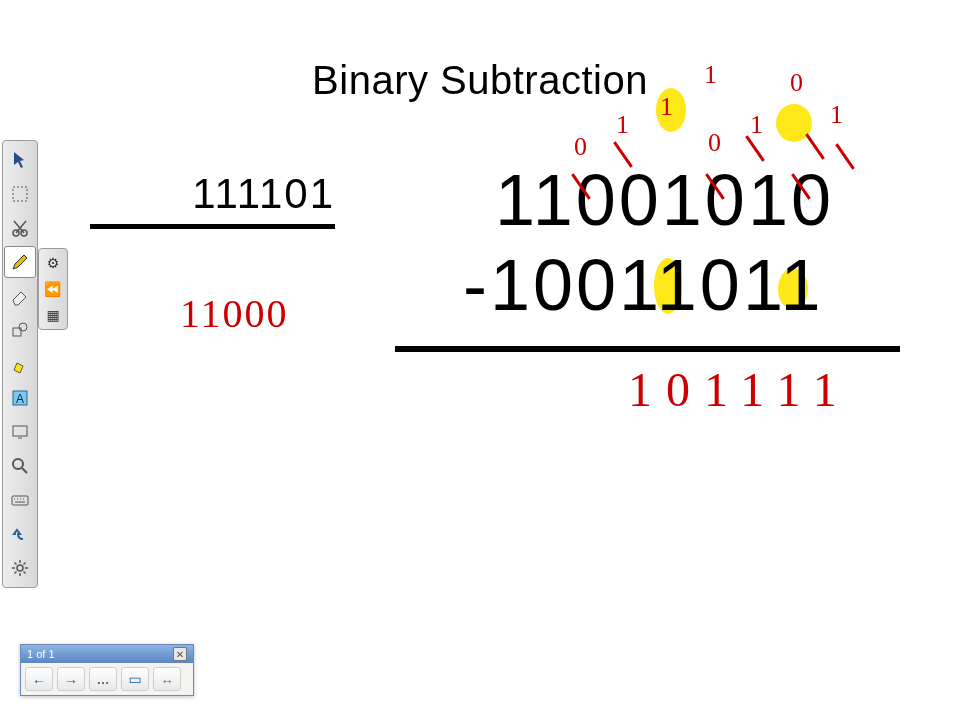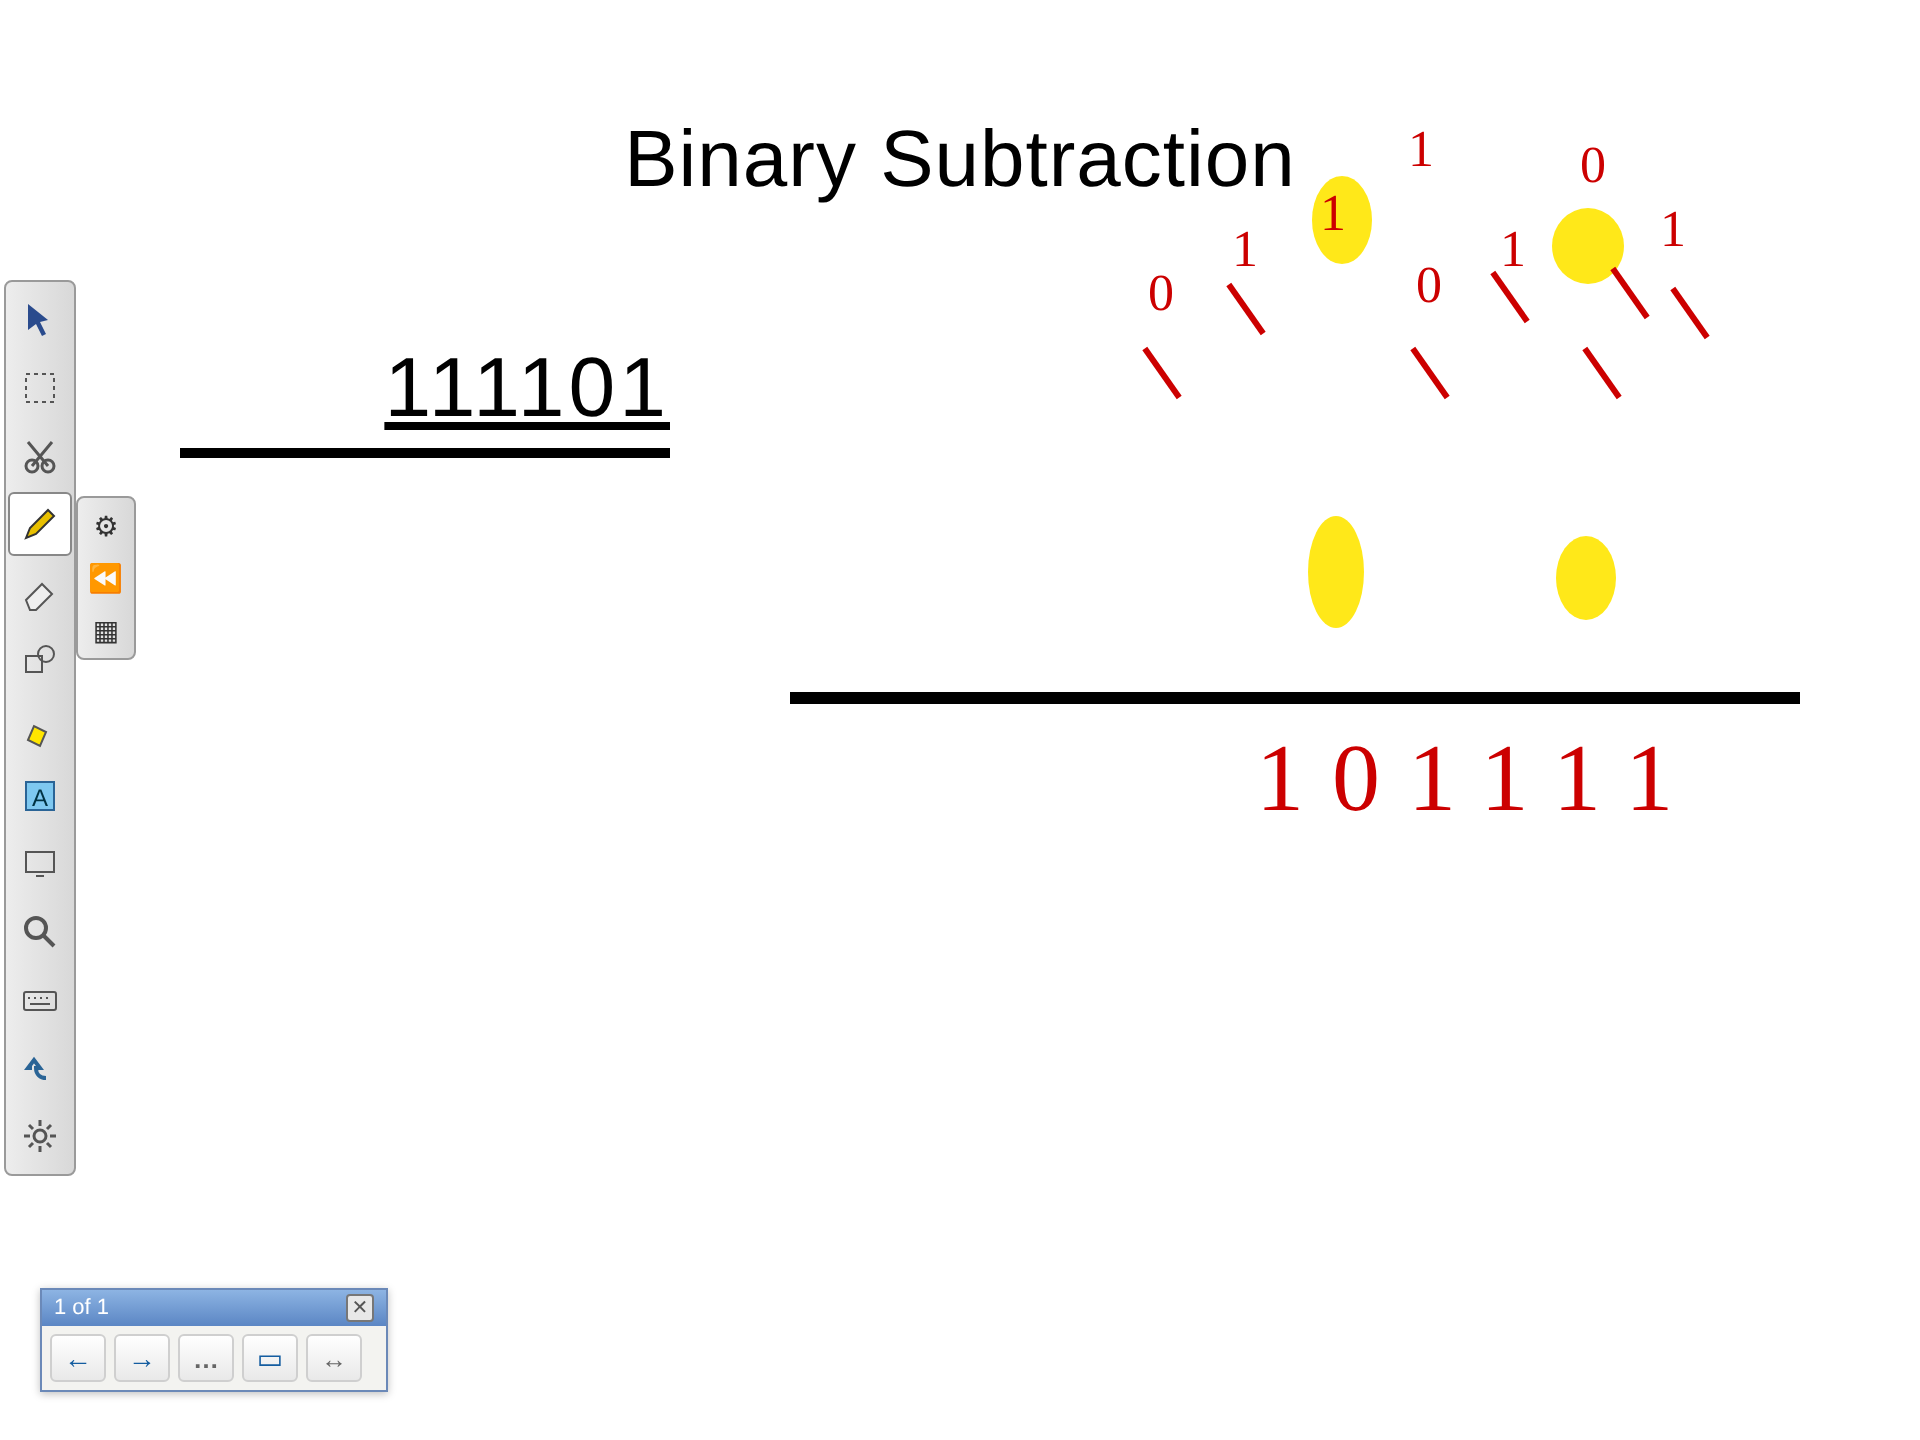--- a/index.html
+++ b/index.html
@@ -84,21 +84,21 @@
   .p1 {
     position: absolute;
     left: 90px;
     top: 170px;
     font-size: 42px;
     color: #000;
     text-align: right;
     width: 245px;
     line-height: 1.15;
   }
-  .p1-minuend, .p1-subtrahend { display:block; font-weight:400; letter-spacing:2px;text-decoration:underline;}
+  .p1-minuend, .p1-subtrahend { display:block; font-weight:400; letter-spacing:2px;}
   .p1-bar {
     border-top: 5px solid #000;
     margin-top: 6px;
     width: 100%;
   }
   .p1-result {
     position: absolute;
     left: 180px;
     top: 290px;
     font-family: "Comic Sans MS", cursive;
@@ -228,21 +228,26 @@
   <div class="hl" style="left:654px; top:258px; width:28px; height:56px;"></div>
   <div class="hl" style="left:778px; top:268px; width:30px; height:42px;"></div>
 
   <div class="content-layer">
     <div class="title">Binary Subtraction</div>
 
     <div class="p1">
       <span class="p1-minuend">111101</span>
       <div class="p1-bar"></div>
     </div>
-
+    <div class="p1-result">11000</div>
+
+    <div class="p2">
+      <span class="p2-minuend">11001010</span>
+      <span class="p2-subtrahend">-10011011</span>
+    </div>
     <div class="p2-bar"></div>
     <div class="p2-result">101111</div>
 
     <div class="borrow" style="left:574px; top:132px;">0</div>
     <div class="borrow" style="left:616px; top:110px;">1</div>
     <div class="borrow" style="left:660px; top:92px;">1</div>
     <div class="borrow" style="left:704px; top:60px;">1</div>
     <div class="borrow" style="left:708px; top:128px;">0</div>
     <div class="borrow" style="left:750px; top:110px;">1</div>
     <div class="borrow" style="left:790px; top:68px;">0</div>

